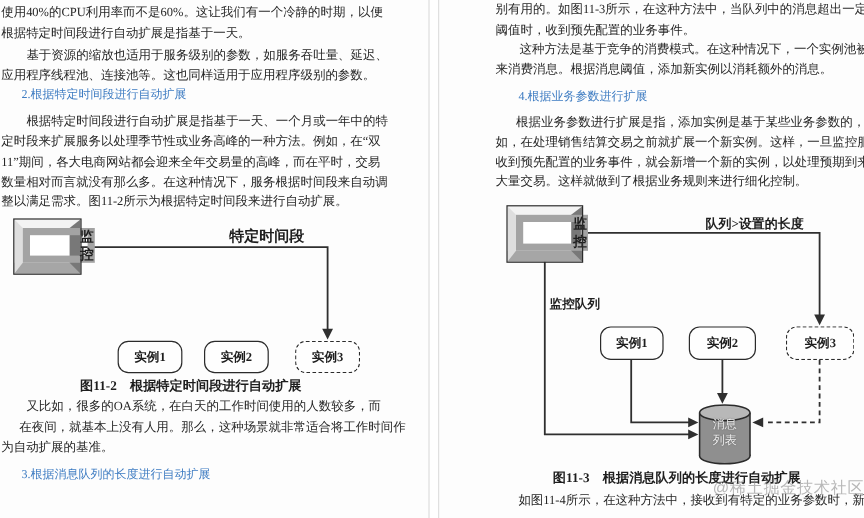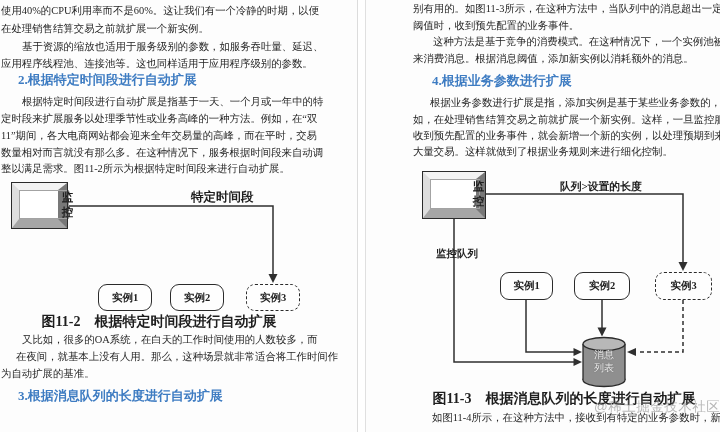--- a/index.html
+++ b/index.html
@@ -3,30 +3,30 @@
 <meta charset="utf-8">
 <style>
   html,body { margin:0; padding:0; }
   #page {
     position:relative; width:720px; height:432px;
     background:#fdfdfd; overflow:hidden;
     font-family:"Liberation Serif","DejaVu Serif",serif;
     color:#222222;
   }
   .tl { position:absolute; font-size:10.4px; line-height:14px; white-space:nowrap; color:#262626; font-weight:500; }
-  .hd { position:absolute; font-size:13px; line-height:14px; white-space:nowrap; font-weight:bold; color:#3e7cc2; }
-  .cap { position:absolute; font-size:14px; line-height:14px; white-space:nowrap; font-weight:bold; color:#1e1e1e; text-align:center; }
+  .hd { position:absolute; font-size:10px; line-height:14px; white-space:nowrap; font-weight:normal; color:#3e7cc2; }
+  .cap { position:absolute; font-size:11px; line-height:14px; white-space:nowrap; font-weight:bold; color:#1e1e1e; text-align:center; }
   .gutter { position:absolute; left:357px; top:0; width:7px; height:432px;
             border-left:1.5px solid #dcdcdc; border-right:1.5px solid #e0e0e0; background:#fff; }
   svg.lines { position:absolute; left:0; top:0; width:720px; height:432px; pointer-events:none; }
   .keycap { position:absolute; box-sizing:border-box;
             border-style:solid; border-width:7px 9px 9px 7px;
             border-color:#f3f3f3 #787878 #a6a6a6 #dedede;
             outline:1px solid #2b2b2b; background:#ffffff; }
-  .keycap-inner { width:100%; height:100%; box-sizing:border-box; border:1px solid #a3a3a3;
+  .keycap-inner { width:100%; height:100%; box-sizing:border-box; border:6px solid #a3a3a3;
                   display:flex; align-items:center; justify-content:center;
                   font-size:11.5px; font-weight:bold; color:#1e1e1e; letter-spacing:1px;padding-left:48px; }
   .inst { position:absolute; box-sizing:border-box; background:#fefefe;
           border:1.4px solid #2b2b2b; border-radius:9px;
           display:flex; align-items:center; justify-content:center;
           font-size:10.5px; font-weight:600; color:#1e1e1e; }
   .inst.dashed { border-style:dashed; }
   .edge-label { position:absolute; font-weight:bold; color:#1e1e1e; white-space:nowrap; }
   .cyl-label { position:absolute; left:583px; top:349px; width:42px; text-align:center;
                font-size:10px; line-height:12.5px; font-weight:normal; color:#f2f2f2;
@@ -64,21 +64,21 @@
     <g>
       <ellipse cx="604" cy="380" rx="21" ry="6.5" fill="#8f8f8f" stroke="#2b2b2b" stroke-width="1.3"></ellipse>
       <rect x="583" y="344" width="42" height="36" fill="#8f8f8f"></rect>
       <line x1="583" y1="344" x2="583" y2="380" stroke="#2b2b2b" stroke-width="1.3"></line>
       <line x1="625" y1="344" x2="625" y2="380" stroke="#2b2b2b" stroke-width="1.3"></line>
       <ellipse cx="604" cy="344" rx="21" ry="6.5" fill="#b8b8b8" stroke="#2b2b2b" stroke-width="1.3"></ellipse>
     </g>
   </svg>
 
   <div class="tl" style="top:4px;left:1px">使用40%的CPU利用率而不是60%。这让我们有一个冷静的时期，以便</div>
-  <div class="tl" style="top:22px;left:1px">在处理销售结算交易之前就扩展一个新实例。</div>
+  <div class="tl" style="top:22px;left:1px">根据特定时间段进行自动扩展是指基于一天。</div>
   <div class="tl" style="top:40px;left:22px">基于资源的缩放也适用于服务级别的参数，如服务吞吐量、延迟、</div>
   <div class="tl" style="top:57px;left:1px">应用程序线程池、连接池等。这也同样适用于应用程序级别的参数。</div>
   <div class="hd" style="top:73px;left:18px">2.根据特定时间段进行自动扩展</div>
   <div class="tl" style="top:95px;left:22px">根据特定时间段进行自动扩展是指基于一天、一个月或一年中的特</div>
   <div class="tl" style="top:112px;left:1px">定时段来扩展服务以处理季节性或业务高峰的一种方法。例如，在“双</div>
   <div class="tl" style="top:129px;left:1px">11”期间，各大电商网站都会迎来全年交易量的高峰，而在平时，交易</div>
   <div class="tl" style="top:146px;left:1px">数量相对而言就没有那么多。在这种情况下，服务根据时间段来自动调</div>
   <div class="tl" style="top:162px;left:1px">整以满足需求。图11-2所示为根据特定时间段来进行自动扩展。</div>
 
   <div class="keycap" style="left:12px;top:183px;width:55px;height:45px">
@@ -103,22 +103,22 @@
   <div class="tl" style="top:52px;left:413px">来消费消息。根据消息阈值，添加新实例以消耗额外的消息。</div>
   <div class="hd" style="top:74px;left:432px">4.根据业务参数进行扩展</div>
   <div class="tl" style="top:96px;left:430px">根据业务参数进行扩展是指，添加实例是基于某些业务参数的，例</div>
   <div class="tl" style="top:113px;left:413px">如，在处理销售结算交易之前就扩展一个新实例。这样，一旦监控服务</div>
   <div class="tl" style="top:129px;left:413px">收到预先配置的业务事件，就会新增一个新的实例，以处理预期到来的</div>
   <div class="tl" style="top:145px;left:413px">大量交易。这样就做到了根据业务规则来进行细化控制。</div>
 
   <div class="keycap" style="left:423px;top:172px;width:62px;height:46px">
     <div class="keycap-inner">监控</div>
   </div>
-  <div class="edge-label" style="left:560px;top:180px;font-size:10.8px">队列&gt;设置的长度</div>
-  <div class="edge-label" style="left:436px;top:247px;font-size:10.5px;font-weight:600">监控队列</div>
+  <div class="edge-label" style="left:588px;top:180px;font-size:10.8px">队列&gt;设置的长度</div>
+  <div class="edge-label" style="left:458px;top:247px;font-size:10.5px;font-weight:600">监控队列</div>
   <div class="inst" style="left:500px;top:272px;width:53px;height:28px">实例1</div>
   <div class="inst" style="left:574px;top:272px;width:56px;height:28px">实例2</div>
   <div class="inst dashed" style="left:655px;top:272px;width:57px;height:28px">实例3</div>
   <div class="cyl-label">
     <div>消息</div>
     <div>列表</div>
   </div>
   <div class="cap" style="top:392px;left:413px;width:302px">图11-3　根据消息队列的长度进行自动扩展</div>
   <div class="tl" style="top:411px;left:432px">如图11-4所示，在这种方法中，接收到有特定的业务参数时，新的</div>
 

